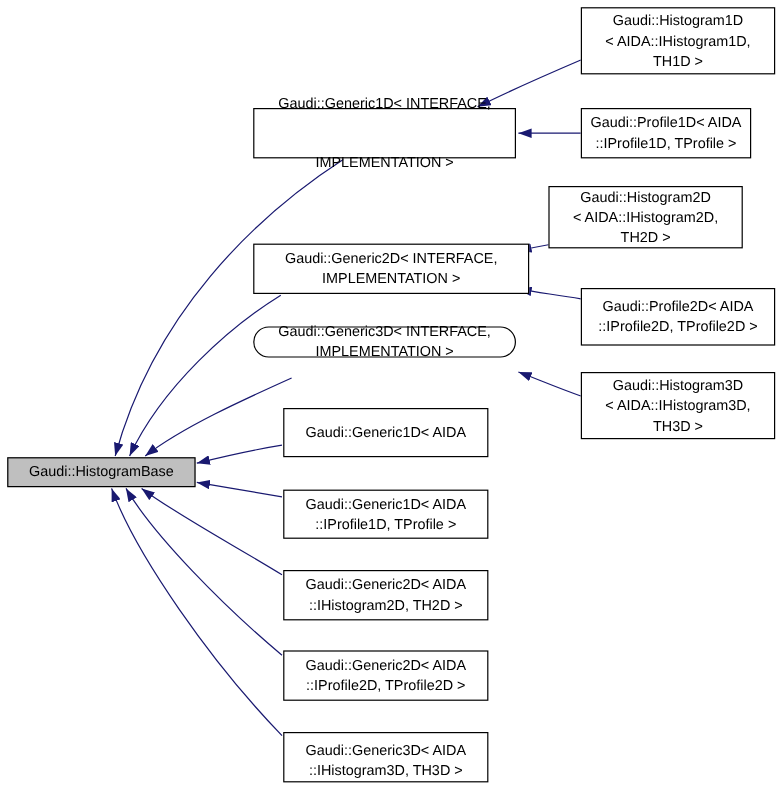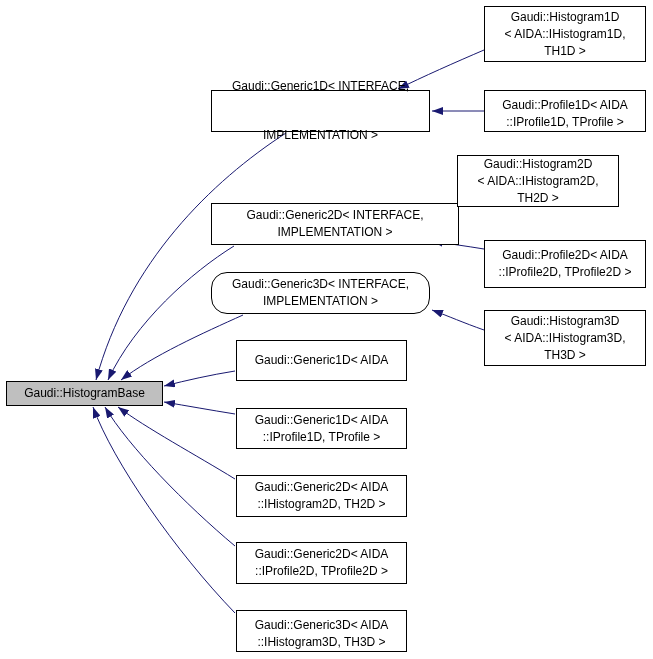--- a/index.html
+++ b/index.html
@@ -76,25 +76,25 @@
       </g>
   </svg>
   <div id="nodes">
       <div class="node highlight" style="left: 6px; top: 381px; width: 157px; height: 25px;">
         <div class="node-line">Gaudi::HistogramBase</div>
       </div>
       <div class="node" style="left: 211px; top: 90px; width: 219px; height: 42px; gap: 32px;">
         <div class="node-line">Gaudi::Generic1D&lt; INTERFACE,</div>
         <div class="node-line">IMPLEMENTATION &gt;</div>
       </div>
-      <div class="node" style="left: 211px; top: 203px; width: 248px; height: 42px;">
+      <div class="node" style="left: 211px; top: 203px; width: 230px; height: 42px;">
         <div class="node-line">Gaudi::Generic2D&lt; INTERFACE,</div>
         <div class="node-line">IMPLEMENTATION &gt;</div>
       </div>
-      <div class="node" style="left: 211px; top: 272px; width: 219px; height: 42px; border-radius: 16px;">
+      <div class="node" style="left: 211px; top: 272px; width: 219px; height: 26px; border-radius: 16px;">
         <div class="node-line">Gaudi::Generic3D&lt; INTERFACE,</div>
         <div class="node-line">IMPLEMENTATION &gt;</div>
       </div>
       <div class="node" style="left: 236px; top: 340px; width: 171px; height: 41px;">
         <div class="node-line">Gaudi::Generic1D&lt; AIDA</div>
       </div>
       <div class="node" style="left: 236px; top: 408px; width: 171px; height: 41px;">
         <div class="node-line">Gaudi::Generic1D&lt; AIDA</div>
         <div class="node-line">::IProfile1D, TProfile &gt;</div>
       </div>
@@ -108,21 +108,21 @@
       </div>
       <div class="node" style="left: 236px; top: 610px; width: 171px; height: 42px; justify-content: flex-end;">
         <div class="node-line">Gaudi::Generic3D&lt; AIDA</div>
         <div class="node-line">::IHistogram3D, TH3D &gt;</div>
       </div>
       <div class="node" style="left: 484px; top: 6px; width: 162px; height: 56px;">
         <div class="node-line">Gaudi::Histogram1D</div>
         <div class="node-line">&lt; AIDA::IHistogram1D,</div>
         <div class="node-line">TH1D &gt;</div>
       </div>
-      <div class="node" style="left: 484px; top: 90px; width: 162px; height: 42px; justify-content: flex-end;">
+      <div class="node" style="left: 484px; top: 90px; width: 142px; height: 42px;">
         <div class="node-line">Gaudi::Profile1D&lt; AIDA</div>
         <div class="node-line">::IProfile1D, TProfile &gt;</div>
       </div>
       <div class="node" style="left: 457px; top: 155px; width: 162px; height: 52px;">
         <div class="node-line">Gaudi::Histogram2D</div>
         <div class="node-line">&lt; AIDA::IHistogram2D,</div>
         <div class="node-line">TH2D &gt;</div>
       </div>
       <div class="node" style="left: 484px; top: 240px; width: 162px; height: 48px;">
         <div class="node-line">Gaudi::Profile2D&lt; AIDA</div>

